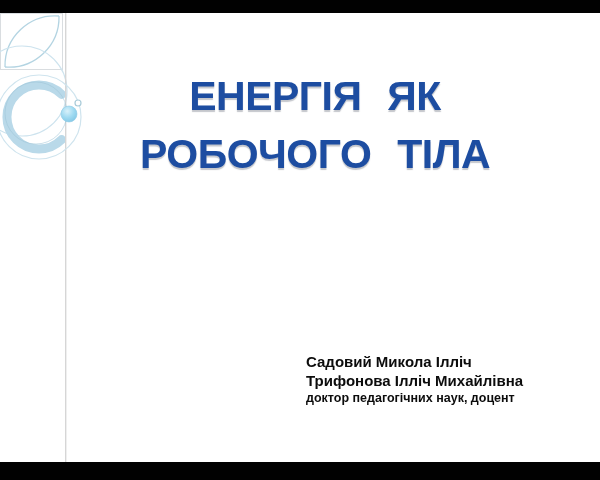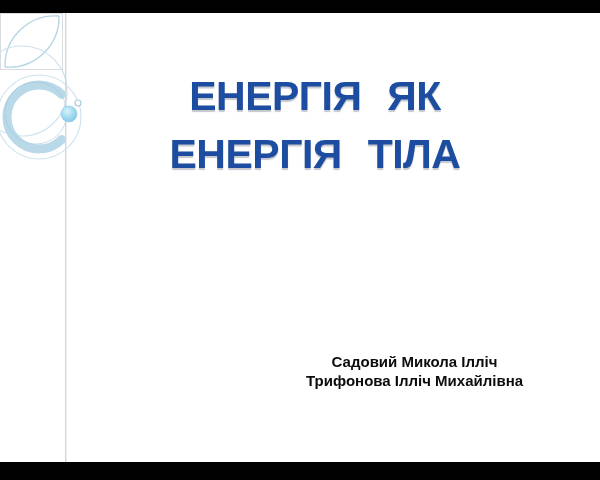--- a/index.html
+++ b/index.html
@@ -30,21 +30,21 @@
     line-height: 58px;
     letter-spacing: -0.5px;
     word-spacing: 15px;
     text-shadow: 0 2px 1px rgba(90, 95, 110, 0.35);
     white-space: nowrap;
   }
   .authors {
     position: absolute;
     left: 306px; top: 339px;
     color: #0c0c0c;
-    text-align: center;
+    text-align: left;
   }
   .author-name {
     font-size: 15px;
     font-weight: 700;
     line-height: 19px;
     white-space: nowrap;
   }
   .author-role {
     font-size: 12.5px;
     font-weight: 700;
@@ -83,25 +83,26 @@
       <circle cx="39" cy="104" r="42" fill="none" stroke="#cfe4ee" stroke-width="1.2"></circle>
       <circle cx="36" cy="100" r="31" fill="none" stroke="#9cc3d6" stroke-width="0.9" opacity="0.6"></circle>
 
       <circle cx="78" cy="90" r="3" fill="#ffffff" stroke="#a9cbd9" stroke-width="1.2"></circle>
 
       <circle cx="69" cy="101" r="8" fill="url(#dotGrad)" stroke="#8fcbe5" stroke-width="0.6"></circle>
     </svg>
 
     <div class="slide-title">
       <div>ЕНЕРГІЯ ЯК</div>
-      <div>ЕНЕРГІЯ ТІЛА</div>
+      <div>РОБОЧОГО ТІЛА</div>
     </div>
 
     <div class="authors">
       <div class="author-name">Садовий Микола Ілліч</div>
       <div class="author-name">Трифонова Ілліч Михайлівна</div>
+      <div class="author-role">доктор педагогічних наук, доцент</div>
     </div>
 
   </div>
 
   <div class="letterbox bottom"></div>
 
 </div>
 
 </body></html>

